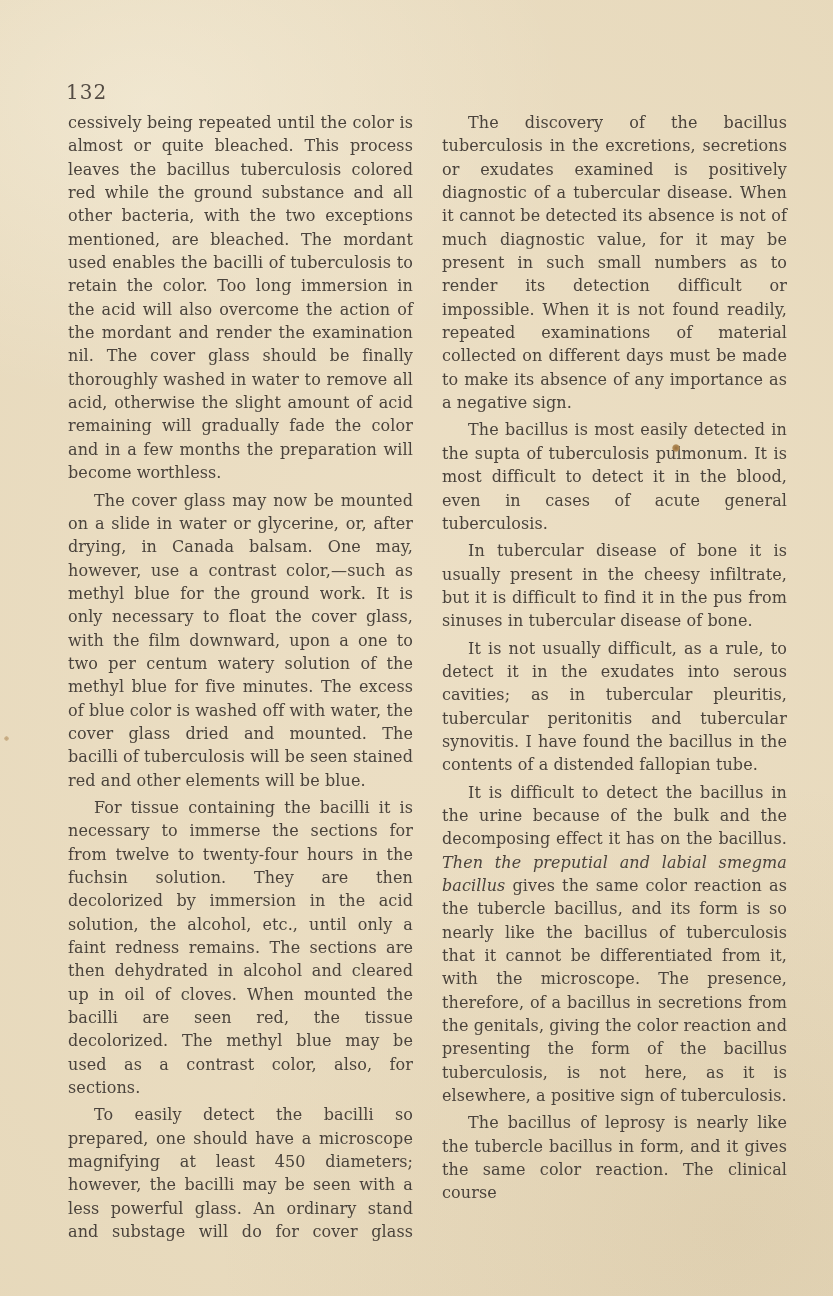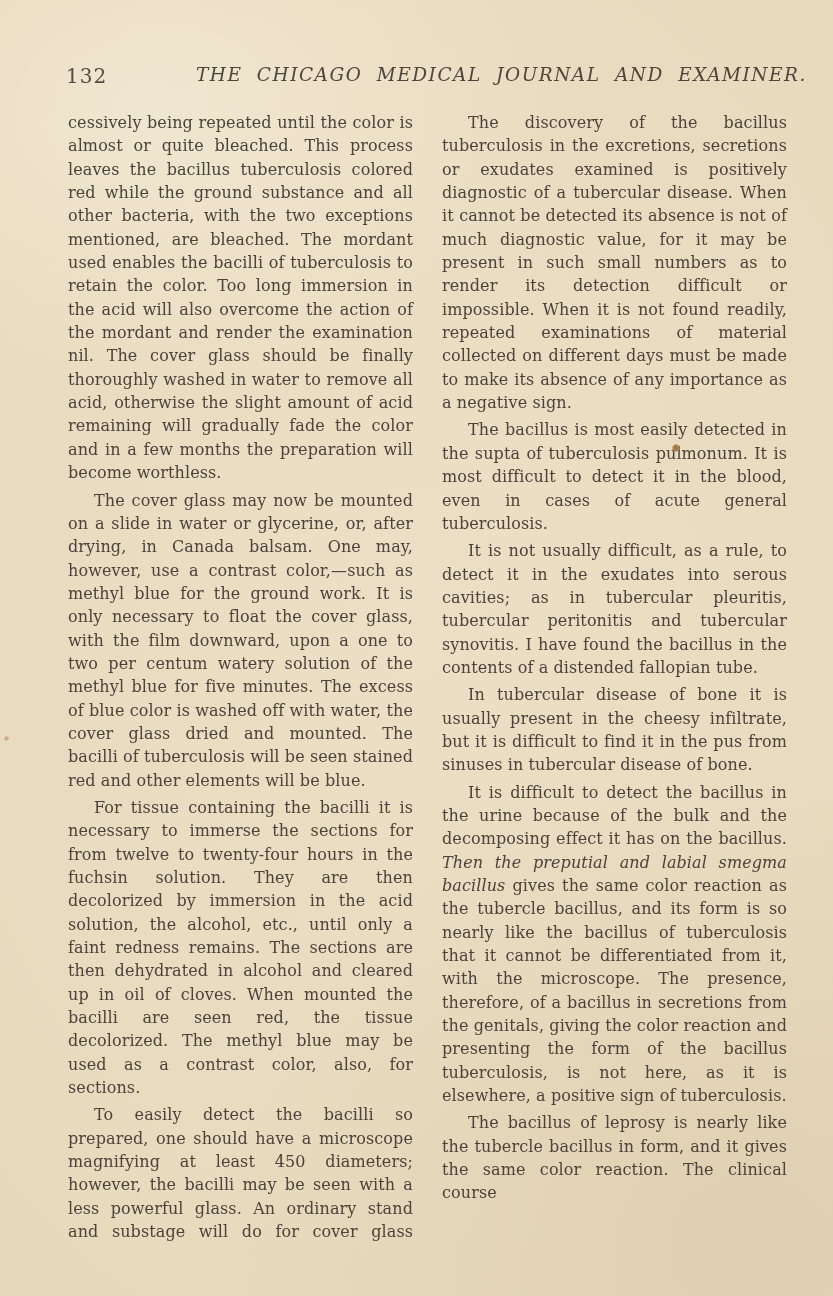--- a/index.html
+++ b/index.html
@@ -15,21 +15,21 @@
     overflow: hidden;
     background:
       radial-gradient(ellipse 700px 500px at 18% 8%, rgba(255,252,240,0.35), rgba(255,252,240,0) 60%),
       radial-gradient(ellipse 800px 700px at 88% 95%, rgba(150,120,70,0.10), rgba(150,120,70,0) 65%),
       radial-gradient(ellipse 900px 1200px at 50% 45%, #ecdfc5, #e6d8ba 85%);
     font-family: "DejaVu Serif", "Liberation Serif", serif;
     color: #4a433c;
   }
   .header {
     position: absolute;
-    top: 64px;
+    top: 80px;
     left: 66px;
     right: 45px;
     height: 26px;
   }
   .page-number {
     position: absolute;
     left: 0;
     top: 0;
     font-size: 20px;
     letter-spacing: 1px;
@@ -83,37 +83,36 @@
   .speck-1 { left: 672px; top: 444px; width: 8px; height: 8px; }
   .speck-2 { left: 4px; top: 736px; width: 5px; height: 5px; opacity: 0.5; }
 </style>
 </head>
 <body>
 
 <div class="page">
 
   <div class="header">
     <span class="page-number">132</span>
-    <span class="journal-title">THE CHICAGO MEDICAL JOURNAL AND EXAMINER.</span>
   </div>
 
   <div class="columns">
 
     <div class="col">
       <p class="no-indent">cessively being repeated until the color is almost or quite bleached. This process leaves the bacillus tuberculosis colored red while the ground substance and all other bacteria, with the two exceptions mentioned, are bleached. The mordant used enables the bacilli of tuberculosis to retain the color. Too long immersion in the acid will also overcome the action of the mordant and render the examination nil. The cover glass should be finally thoroughly washed in water to remove all acid, otherwise the slight amount of acid remaining will gradually fade the color and in a few months the preparation will become worthless.</p>
       <p>The cover glass may now be mounted on a slide in water or glycerine, or, after drying, in Canada balsam. One may, however, use a contrast color,—such as methyl blue for the ground work. It is only necessary to float the cover glass, with the film downward, upon a one to two per centum watery solution of the methyl blue for five minutes. The excess of blue color is washed off with water, the cover glass dried and mounted. The bacilli of tuberculosis will be seen stained red and other elements will be blue.</p>
       <p>For tissue containing the bacilli it is necessary to immerse the sections for from twelve to twenty-four hours in the fuchsin solution. They are then decolorized by immersion in the acid solution, the alcohol, etc., until only a faint redness remains. The sections are then dehydrated in alcohol and cleared up in oil of cloves. When mounted the bacilli are seen red, the tissue decolorized. The methyl blue may be used as a contrast color, also, for sections.</p>
       <p>To easily detect the bacilli so prepared, one should have a microscope magnifying at least 450 diameters; however, the bacilli may be seen with a less powerful glass. An ordinary stand and substage will do for cover glass preparations, but an Abbé substage condenser is a decided aid to the discovery of the bacilli in cover glass preparations, and it is absolutely necessary in examining sections.</p>
     </div>
 
     <div class="col">
       <p>The discovery of the bacillus tuberculosis in the excretions, secretions or exudates examined is positively diagnostic of a tubercular disease. When it cannot be detected its absence is not of much diagnostic value, for it may be present in such small numbers as to render its detection difficult or impossible. When it is not found readily, repeated examinations of material collected on different days must be made to make its absence of any importance as a negative sign.</p>
       <p>The bacillus is most easily detected in the supta of tuberculosis pulmonum. It is most difficult to detect it in the blood, even in cases of acute general tuberculosis.</p>
+      <p>In tubercular disease of bone it is usually present in the cheesy infiltrate, but it is difficult to find it in the pus from sinuses in tubercular disease of bone.</p>
       <p>It is not usually difficult, as a rule, to detect it in the exudates into serous cavities; as in tubercular pleuritis, tubercular peritonitis and tubercular synovitis. I have found the bacillus in the contents of a distended fallopian tube.</p>
-      <p>In tubercular disease of bone it is usually present in the cheesy infiltrate, but it is difficult to find it in the pus from sinuses in tubercular disease of bone.</p>
       <p><span>It is difficult to detect the bacillus in the urine because of the bulk and the decomposing effect it has on the bacillus. </span><span class="italic">Then the preputial and labial smegma bacillus</span><span> gives the same color reaction as the tubercle bacillus, and its form is so nearly like the bacillus of tuberculosis that it cannot be differentiated from it, with the microscope. The presence, therefore, of a bacillus in secretions from the genitals, giving the color reaction and presenting the form of the bacillus tuberculosis, is not here, as it is elsewhere, a positive sign of tuberculosis.</span></p>
       <p>The bacillus of leprosy is nearly like the tubercle bacillus in form, and it gives the same color reaction. The clinical course</p>
     </div>
 
   </div>
 
   <div class="speck speck-1"></div>
   <div class="speck speck-2"></div>
 
 </div>

